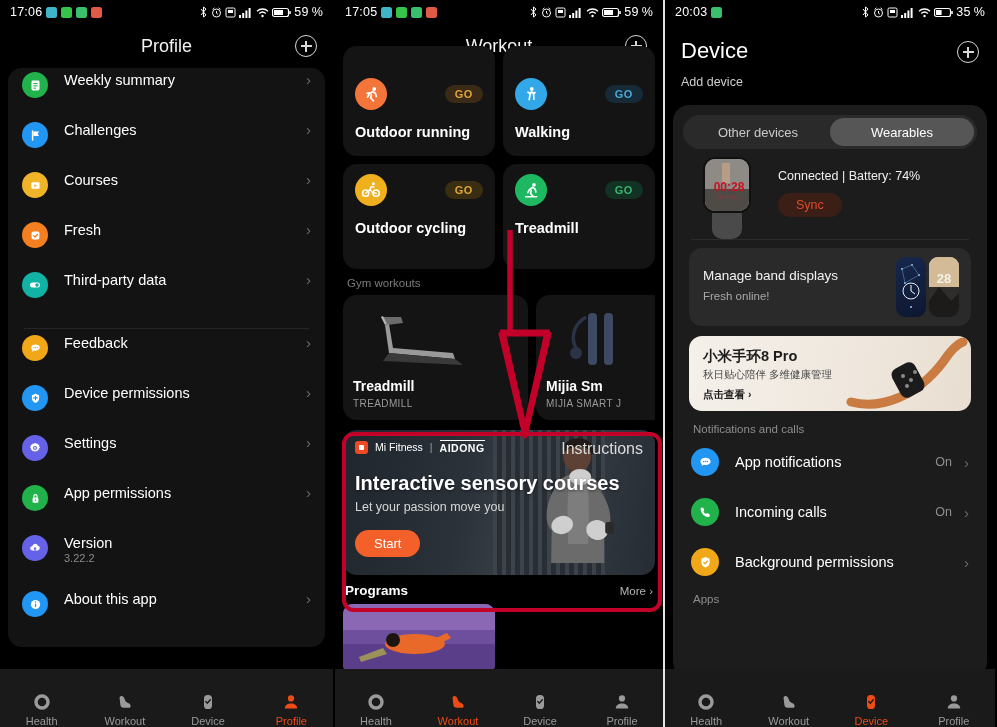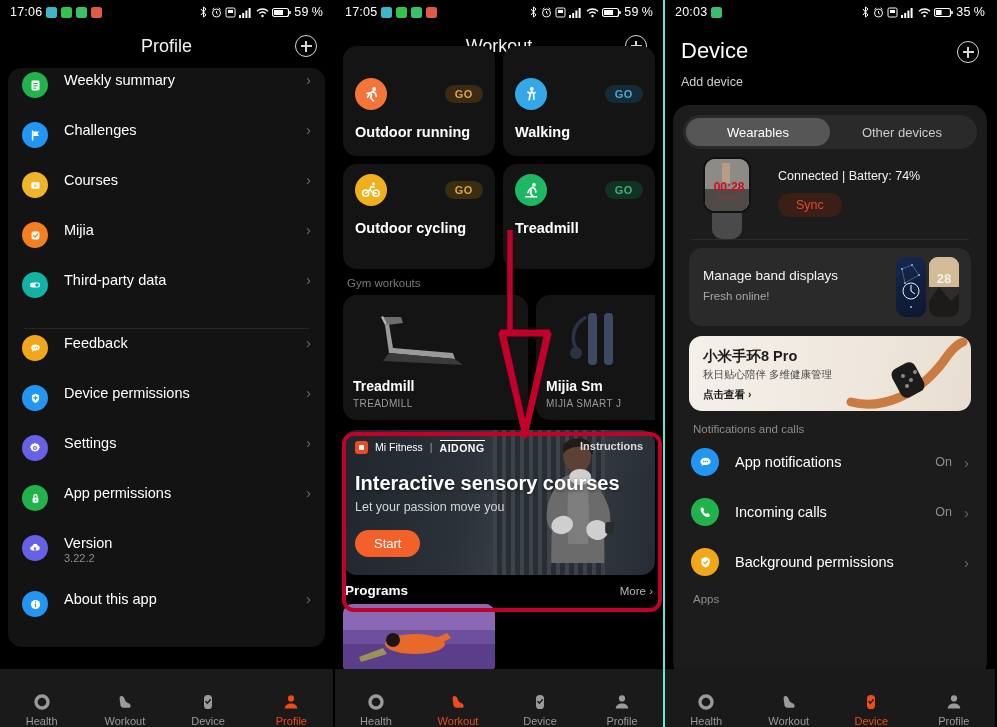--- a/index.html
+++ b/index.html
@@ -5,21 +5,21 @@
   * { margin:0; padding:0; box-sizing:border-box; }
   html,body {
     width:997px; height:727px;
     background:#000;
     font-family:"Liberation Sans", sans-serif;
     overflow:hidden;
   }
   .screens { display:flex; width:997px; height:727px; }
   .phone { position:relative; height:727px; background:#000; overflow:hidden; }
   .phone.p1 { width:333px; }
-  .phone.p2 { width:332px; border-left:2px solid #000; border-right:2px solid #5eead4; }
+  .phone.p2 { width:332px; border-left:2px solid #000; border-right:2px solid #e5e5e5; }
   .phone.p3 { width:330px; }
 
   
   .statusbar {
     height:24px; display:flex; align-items:center;
     padding:0 10px; color:#fff; font-size:12.5px; letter-spacing:.2px;
   }
   .sb-left { display:flex; align-items:center; gap:4px; }
   .sb-time { font-size:12.5px; color:#fff; }
   .sb-appicon { width:11px; height:11px; border-radius:2.5px; display:inline-block; }
@@ -104,21 +104,21 @@
   }
   .banner .boxer {
     position:absolute; right:3%; bottom:0; width:45%; height:100%;
   }
   .bn-top { position:absolute; left:12px; top:10px; display:flex; align-items:center; gap:7px; z-index:4; }
   .bn-logo { width:13px; height:13px; border-radius:3px; background:#ef4a23; display:flex; align-items:center; justify-content:center; }
   .bn-logo i { width:5px; height:5px; background:#fff; border-radius:1px; display:block; }
   .bn-brand { color:#fff; font-size:10.5px; }
   .bn-sep { color:#9aa0a6; font-size:10.5px; }
   .bn-aidong { color:#fff; font-size:10.5px; font-weight:bold; letter-spacing:.5px; border-top:1.5px solid #fff; padding-top:1px; }
-  .bn-instr { position:absolute; right:12px; top:10px; color:#dcdcdc; font-size:11px; z-index:4;font-weight:bold; }
+  .bn-instr { position:absolute; right:12px; top:10px; color:#dcdcdc; font-size:16px; z-index:4; }
   .bn-h1 { position:absolute; left:12px; top:42px; color:#fff; font-size:20px; font-weight:bold; z-index:4; text-shadow:0 1px 3px rgba(0,0,0,.5); }
   .bn-h2 { position:absolute; left:12px; top:70px; color:#d6d6d6; font-size:12.5px; z-index:4; }
   .bn-start {
     position:absolute; left:12px; top:100px; background:#f4602a; color:#fff;
     font-size:13px; padding:6px 19px; border-radius:14px; z-index:4;
   }
   .prog-row { display:flex; align-items:center; margin-top:8px; padding:0 2px; }
   .prog-row .pl { color:#fff; font-size:13.5px; font-weight:bold; }
   .prog-row .pm { margin-left:auto; color:#b5b5b5; font-size:11.5px; }
   .vid-card { margin-top:6px; width:152px; height:70px; border-radius:10px; overflow:hidden; position:relative;
@@ -272,21 +272,21 @@
         <span class="chev">›</span>
       </div>
       <div class="prow">
         <div class="ic" style="background:#f47f20">
           <svg width="13" height="13" viewBox="0 0 13 13">
               <rect x="2.6" y="2.6" width="7.8" height="7.8" rx="1.6" fill="#fff"></rect>
               <path d="M4.6 6.6l1.4 1.4 2.6-2.8" stroke="#f47f20" stroke-width="1.3" fill="none" stroke-linecap="round"></path>
             </svg>
         </div>
         <div class="txtwrap">
-          <span class="lbl">Mijia</span>
+          <span class="lbl">Fresh</span>
         </div>
         <span class="chev">›</span>
       </div>
       <div class="prow">
         <div class="ic" style="background:#11b3a5">
           <svg width="14" height="14" viewBox="0 0 14 14">
               <rect x="2" y="4.6" width="10" height="5" rx="2.5" fill="#fff"></rect>
               <circle cx="9" cy="7.1" r="1.8" fill="#11b3a5"></circle>
             </svg>
         </div>
@@ -664,22 +664,22 @@
     </div>
 
     <div class="dev-header">
       <div class="dev-title">Device</div>
       <div class="dev-sub">Add device</div>
       <div class="plus-btn dev-plus"></div>
     </div>
 
     <div class="dev-sheet">
       <div class="seg">
+        <div class="segbtn">Other devices</div>
         <div class="segbtn on">Wearables</div>
-        <div class="segbtn">Other devices</div>
       </div>
 
       <div class="dev-conn">
         <div class="watch-thumb">
           <div class="watch-face">
             <svg width="48" height="56" viewBox="0 0 48 56">
               <rect width="48" height="56" fill="#8e8b87"></rect>
               <rect y="30" width="48" height="26" fill="#4e4b47"></rect>
               <rect x="17" y="4" width="8" height="20" fill="#b79d86"></rect>
               <text x="24" y="32" font-size="12" font-weight="bold" fill="#cc1020" text-anchor="middle" font-family="Liberation Sans, sans-serif">00:28</text>

